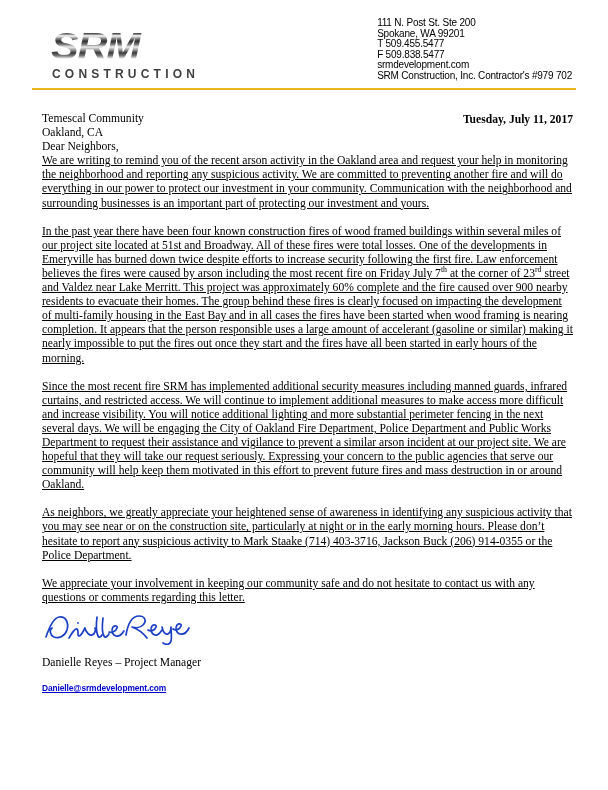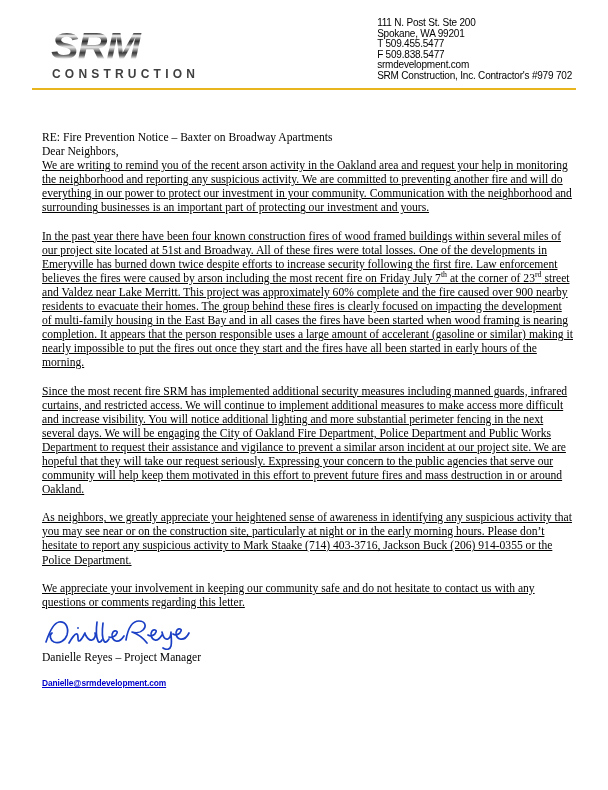--- a/index.html
+++ b/index.html
@@ -126,21 +126,21 @@
 
   
   .signature-area { margin-top: 6px; }
 
   .signature-mark {
     width: 150px;
     height: 34px;
     display: block;
   }
 
-  .sig-name { margin-top: 1px; }
+  .sig-name { margin-top: 11px; }
   .sig-company { }
 
   .sig-email {
     display: inline-block;
     margin-top: 11px;
     font-family: "Liberation Sans", "DejaVu Sans", sans-serif;
     font-size: 8.4px;
     font-weight: bold;
     color: #0000cc;
     text-decoration: underline;
@@ -166,22 +166,26 @@
       <div>F 509.838.5477</div>
       <div>srmdevelopment.com</div>
       <div>SRM Construction, Inc. Contractor's #979 702</div>
     </div>
 
     <div class="gold-rule"></div>
   </div>
 
   <div class="body-area">
 
-
-    <div class="subject-line">RE: Fire Prevention Notice – Baxter on Broadway Apartments</div>
+    <div class="addressee-row">
+      <div class="addressee">Temescal Community
+Oakland, CA</div>
+      <div class="letter-date">Tuesday, July 11, 2017</div>
+    </div>
+
 
     <div class="salutation">Dear Neighbors,</div>
 
     <p class="para">We are writing to remind you of the recent arson activity in the Oakland area and request your help in monitoring the neighborhood and reporting any suspicious activity. We are committed to preventing another fire and will do everything in our power to protect our investment in your community. Communication with the neighborhood and surrounding businesses is an important part of protecting our investment and yours.</p>
 
     <p class="para spaced"><span>In the past year there have been four known construction fires of wood framed buildings within several miles of our project site located at 51st and Broadway. All of these fires were total losses. One of the developments in Emeryville has burned down twice despite efforts to increase security following the first fire.  Law enforcement believes the fires were caused by arson including the most recent fire on Friday July 7</span><sup>th</sup><span> at the corner of 23</span><sup>rd</sup><span> street and Valdez near Lake Merritt. This project was approximately 60% complete and the fire caused over 900 nearby residents to evacuate their homes. The group behind these fires is clearly focused on impacting the development of multi-family housing in the East Bay and in all cases the fires have been started when wood framing is nearing completion. It appears that the person responsible uses a large amount of accelerant (gasoline or similar) making it nearly impossible to put the fires out once they start and the fires have all been started in early hours of the morning.</span></p>
 
     <p class="para spaced">Since the most recent fire SRM has implemented additional security measures including manned guards, infrared curtains, and restricted access.  We will continue to implement additional measures to make access more difficult and increase visibility. You will notice additional lighting and more substantial perimeter fencing in the next several days. We will be engaging the City of Oakland Fire Department, Police Department and Public Works Department to request their assistance and vigilance to prevent a similar arson incident at our project site. We are hopeful that they will take our request seriously.  Expressing your concern to the public agencies that serve our community will help keep them motivated in this effort to prevent future fires and mass destruction in or around Oakland.</p>
 
     <p class="para spaced">As neighbors, we greatly appreciate your heightened sense of awareness in identifying any suspicious activity that you may see near or on the construction site, particularly at night or in the early morning hours. Please don’t hesitate to report any suspicious activity to Mark Staake (714) 403-3716, Jackson Buck (206) 914-0355 or the Police Department.</p>

